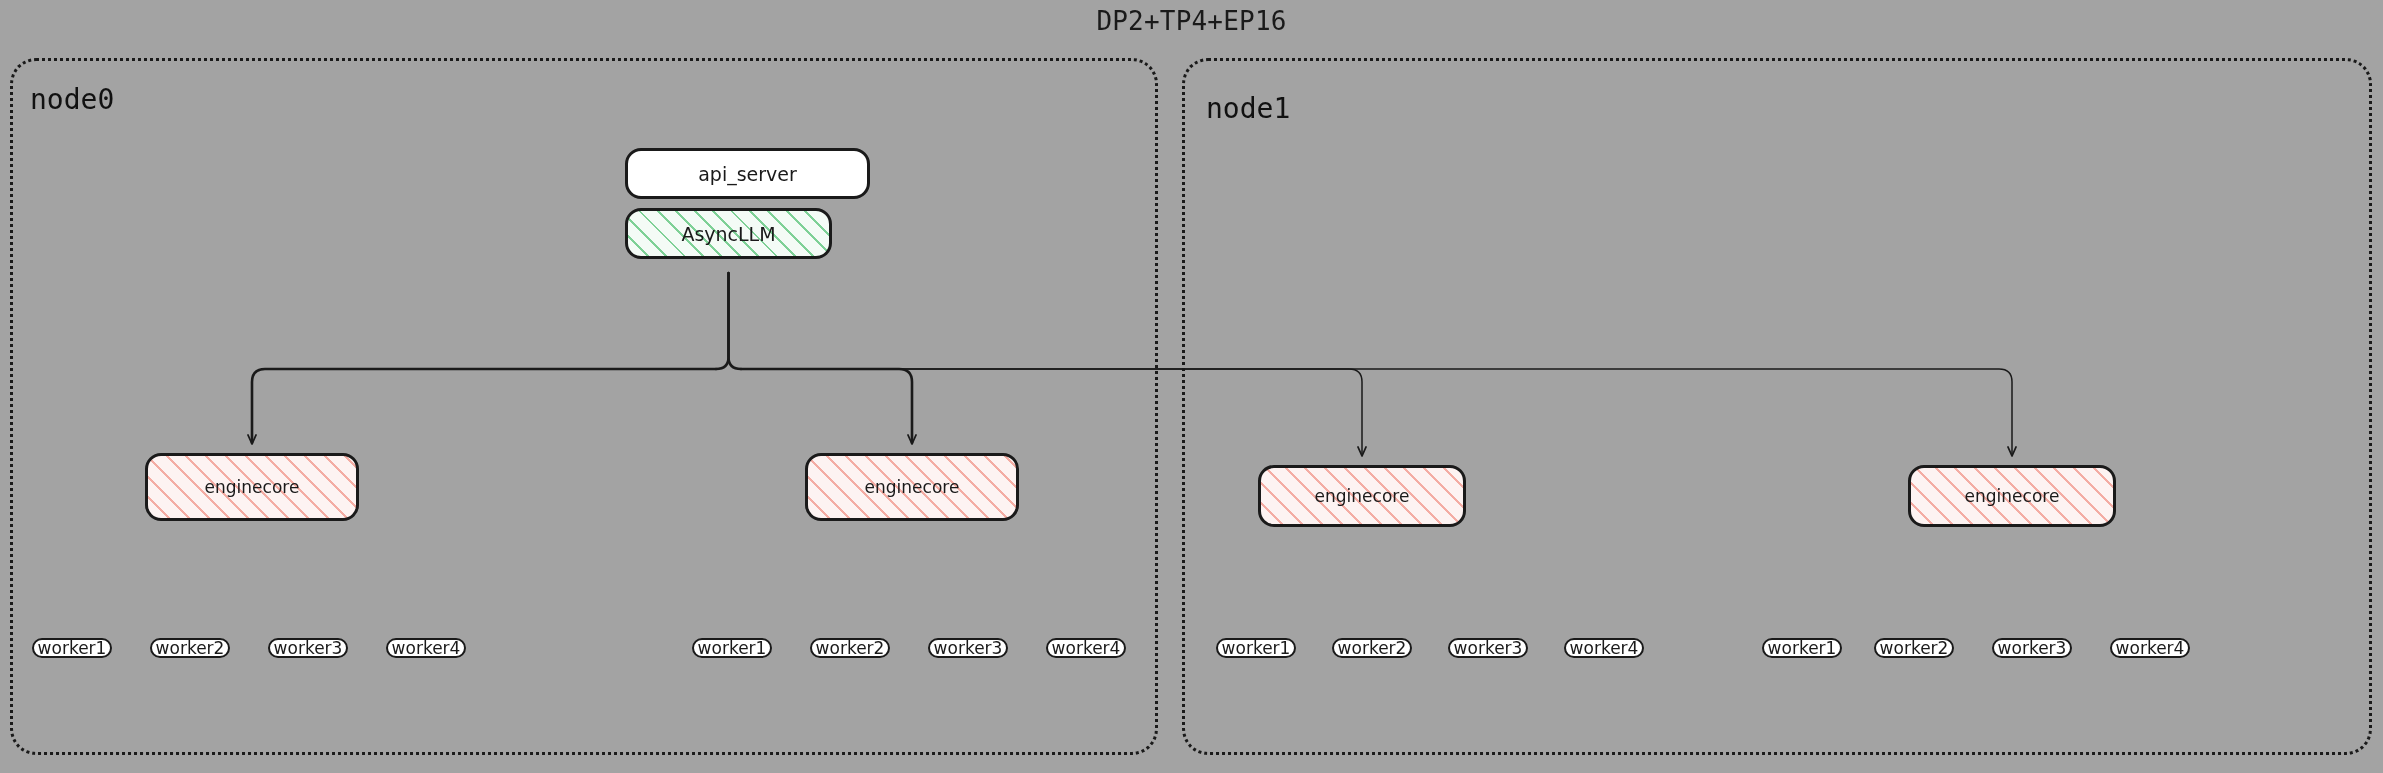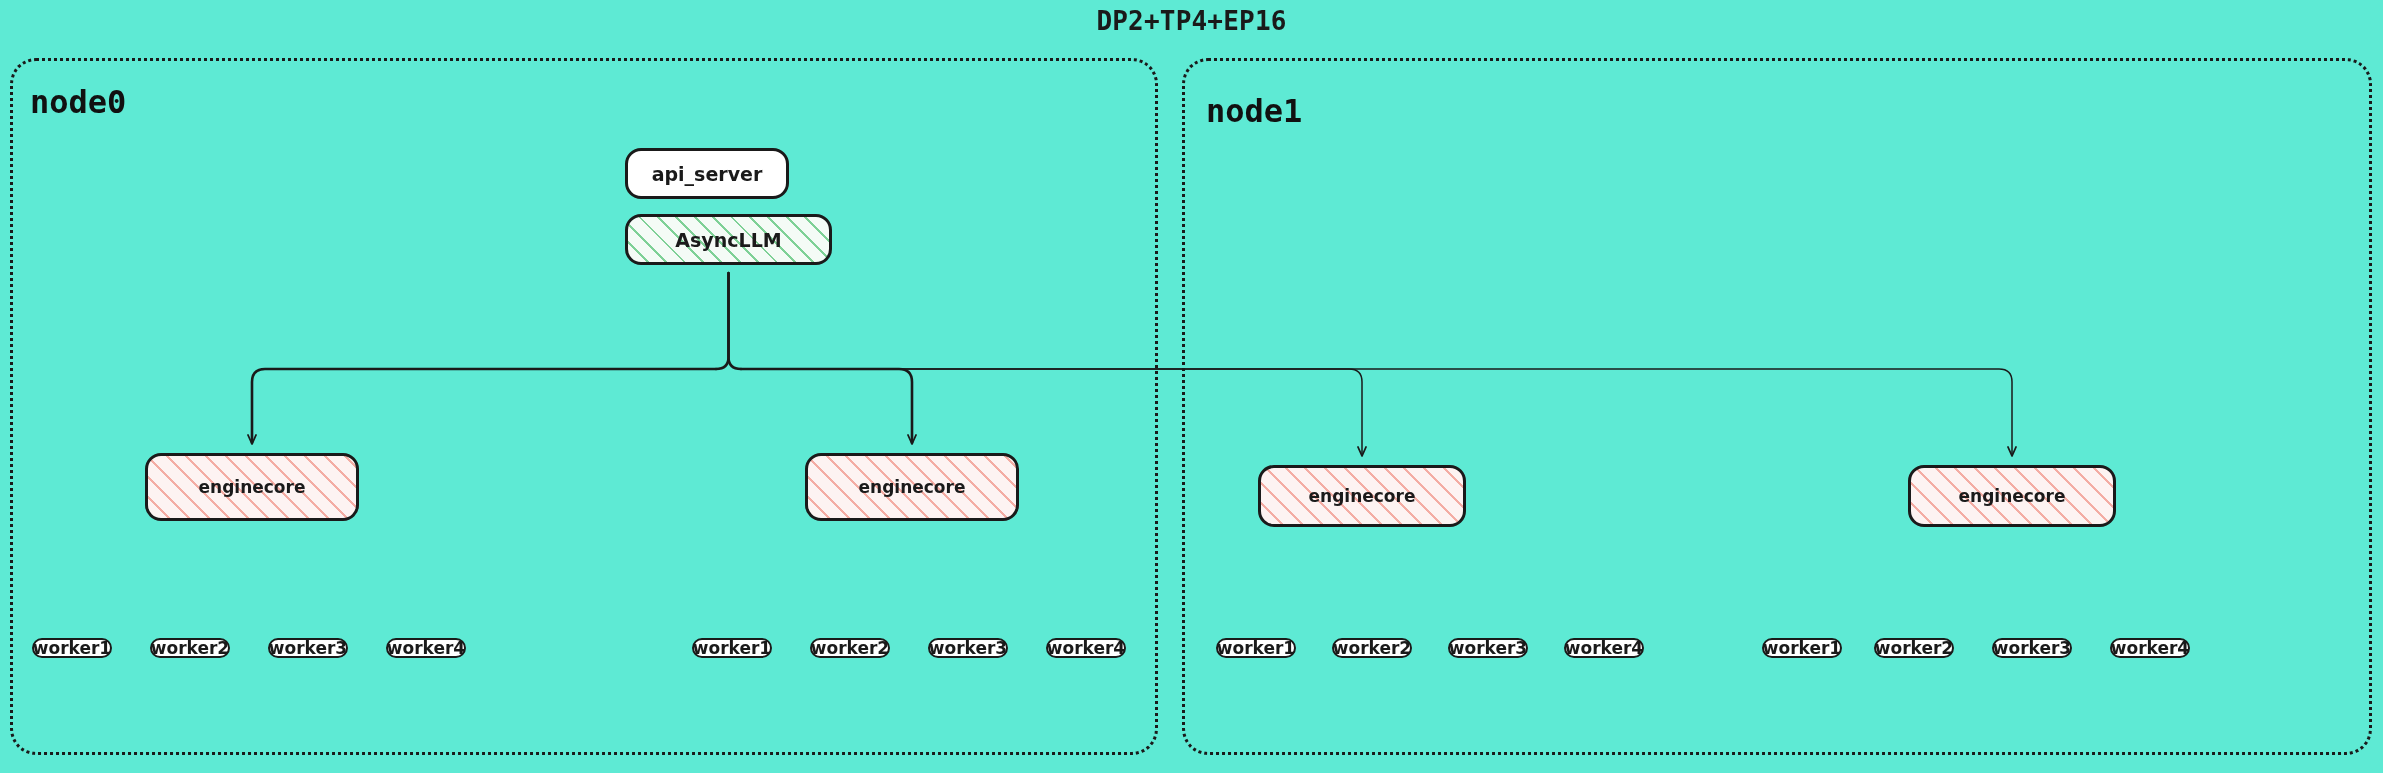--- a/index.html
+++ b/index.html
@@ -7,23 +7,22 @@
     padding: 0;
     background: #ffffff;
   }
   body {
     font-family: "DejaVu Sans", sans-serif;
   }
   #canvas {
     position: relative;
     width: 2383px;
     height: 773px;
-    background: #5eead4;
+    background: #a3a3a3;
     overflow: hidden;
-    font-weight: bold;
   }
 
   
   .diagram-title {
     position: absolute;
     left: 0;
     top: 6px;
     width: 2383px;
     text-align: center;
     font-family: "DejaVu Sans Mono", monospace;
@@ -37,21 +36,21 @@
   .node-box {
     position: absolute;
     border: 3px dotted #1a1a1a;
     border-radius: 26px;
     background: transparent;
     box-sizing: border-box;
   }
   .node-label {
     position: absolute;
     font-family: "DejaVu Sans Mono", monospace;
-    font-size: 32px;
+    font-size: 28px;
     color: #111111;
     white-space: nowrap;
   }
 
   
   .rbox {
     position: absolute;
     box-sizing: border-box;
     border: 3px solid #1a1a1a;
     border-radius: 14px;
@@ -119,22 +118,22 @@
 </head>
 <body>
 
 <div id="canvas">
 
   <div class="diagram-title">DP2+TP4+EP16</div>
 
   <div class="node-box" style="left:10px; top:58px; width:1148px; height:697px;"></div>
   <div class="node-label" style="left:30px; top:83px;">node0</div>
 
-  <div class="rbox api-box" style="left:625px; top:148px; width:164px; height:51px;">api_server</div>
-  <div class="rbox async-box" style="left:625px; top:214px; width:207px; height:51px;">AsyncLLM</div>
+  <div class="rbox api-box" style="left:625px; top:148px; width:245px; height:51px;">api_server</div>
+  <div class="rbox async-box" style="left:625px; top:208px; width:207px; height:51px;">AsyncLLM</div>
 
   <div class="rbox engine-box" style="left:145px; top:453px; width:214px; height:68px;">enginecore</div>
 
   <div class="rbox engine-box" style="left:805px; top:453px; width:214px; height:68px;">enginecore</div>
 
   <div class="rbox worker-box" style="left:32px; top:638px; width:80px;">worker1</div>
   <div class="rbox worker-box" style="left:150px; top:638px; width:80px;">worker2</div>
   <div class="rbox worker-box" style="left:268px; top:638px; width:80px;">worker3</div>
   <div class="rbox worker-box" style="left:386px; top:638px; width:80px;">worker4</div>
 

